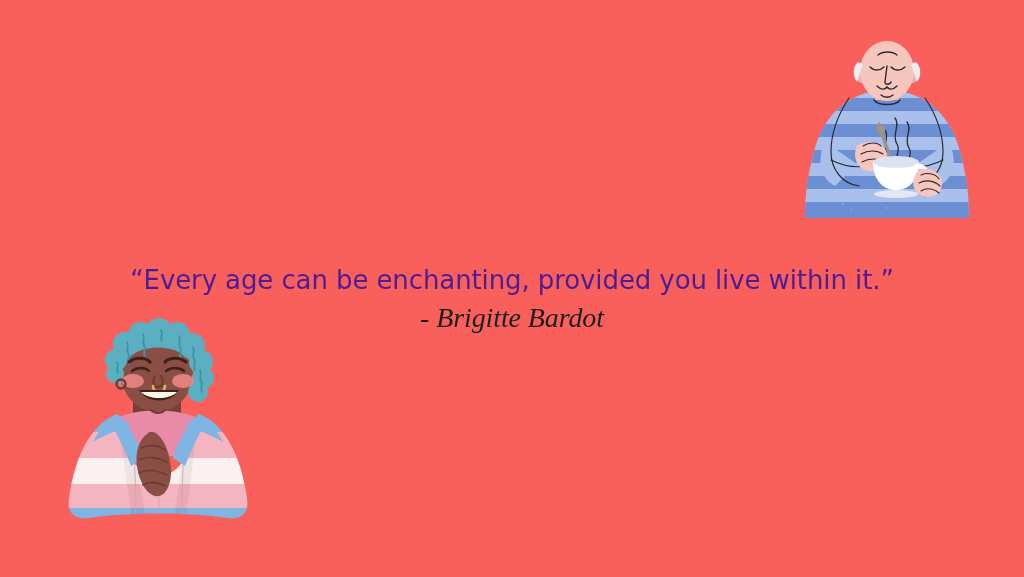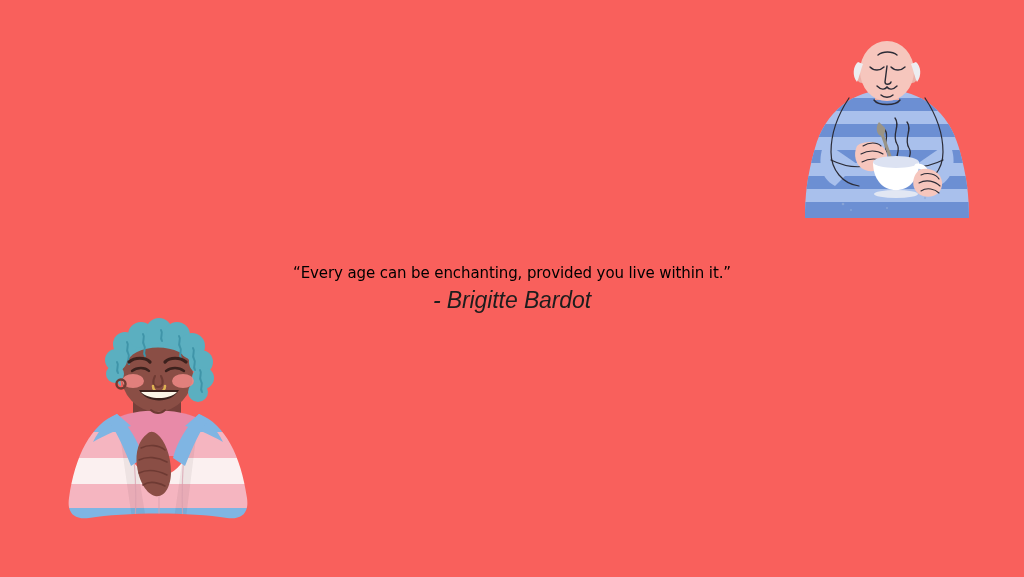--- a/index.html
+++ b/index.html
@@ -24,31 +24,31 @@
     position: absolute;
     left: 0;
     top: 264px;
     width: 1024px;
     text-align: center;
     line-height: 1.28;
   }
   #quote-text {
     display: block;
     font-family: "DejaVu Sans", sans-serif;
-    font-size: 15px;
+    font-size: 26px;
     font-weight: 400;
-    color: #000000;
+    color: #4c1d95;
     letter-spacing: -0.1px;
     white-space: nowrap;
   }
   #quote-attribution {
     display: block;
     margin-top: 3px;
-    font-family: Liberation Sans, sans-serif;
-    font-size: 23px;
+    font-family: Liberation Serif, serif;
+    font-size: 28px;
     font-style: italic;
     font-weight: 400;
     color: #1D1D1D;
     letter-spacing: -0.1px;
     white-space: nowrap;
   }
   
   .illustration {
     position: absolute;
   }

